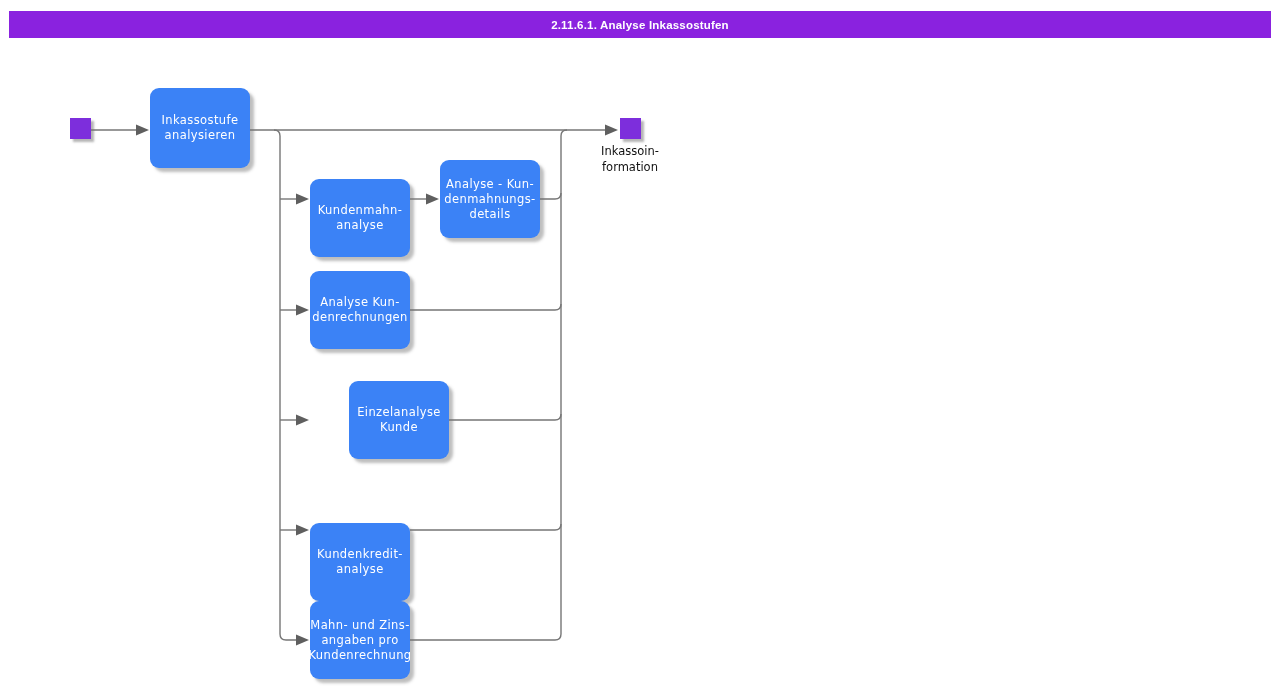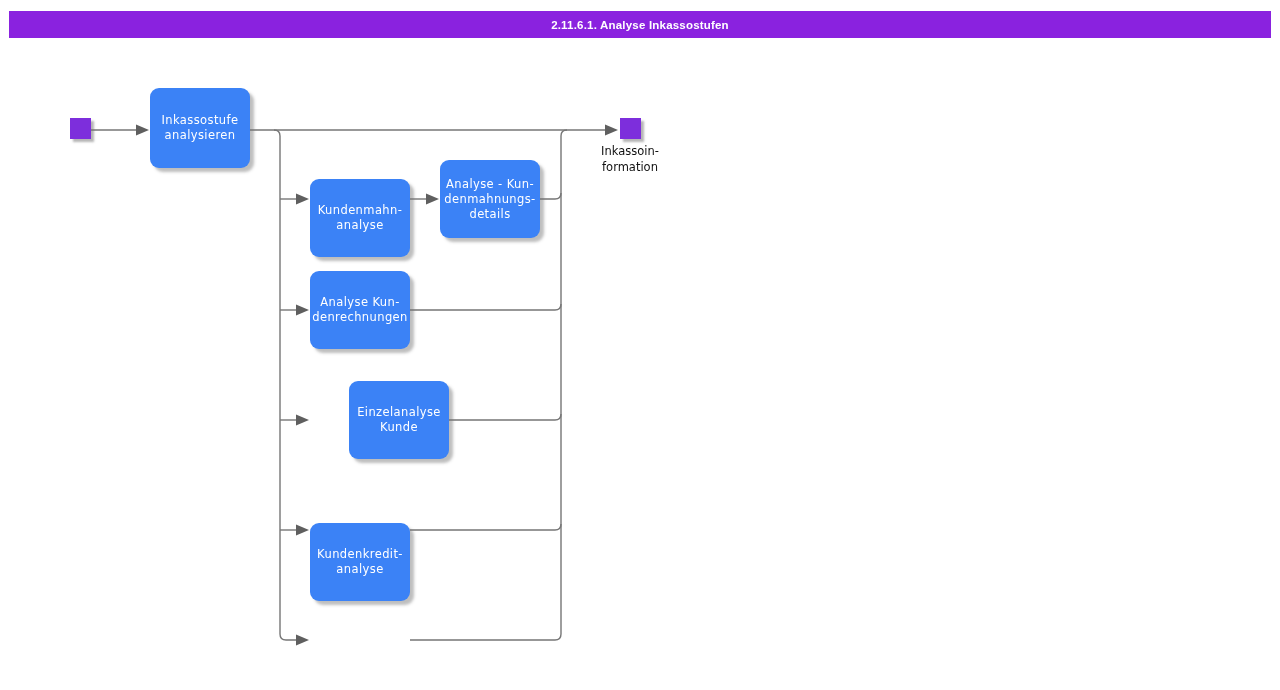--- a/index.html
+++ b/index.html
@@ -101,18 +101,21 @@
 
   <div class="activity" id="act-r2">Analyse Kun-
 denrechnungen</div>
 
   <div class="activity" id="act-r3">Einzelanalyse
 Kunde</div>
 
   <div class="activity" id="act-r4">Kundenkredit-
 analyse</div>
 
+  <div class="activity" id="act-r5">Mahn- und Zins-
+angaben pro
+Kundenrechnung</div>
 
   <div class="event" id="evt-end"></div>
   <div class="nodelabel" id="lbl-end">Inkassoin-
 formation</div>
 
 </div>
 
 </body></html>

